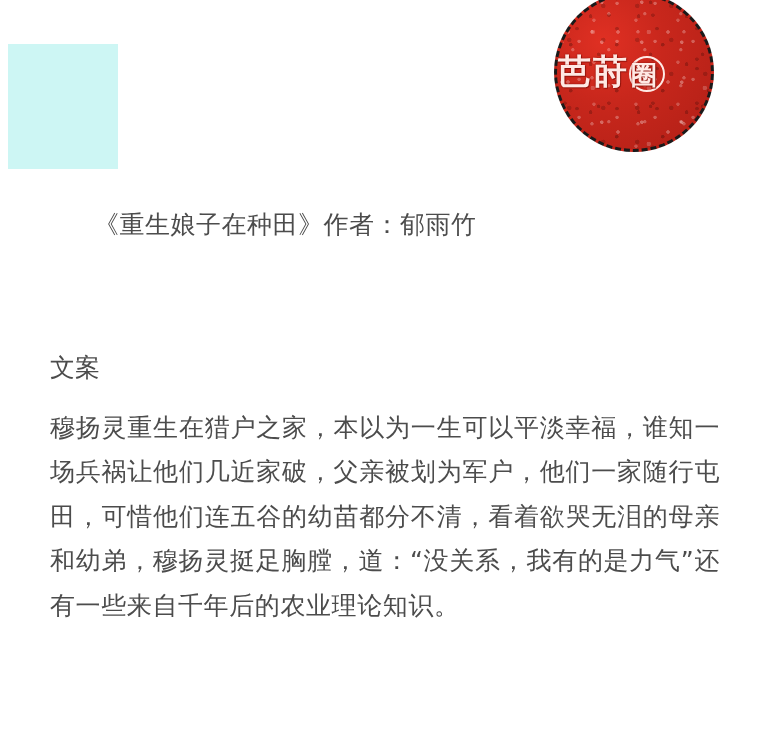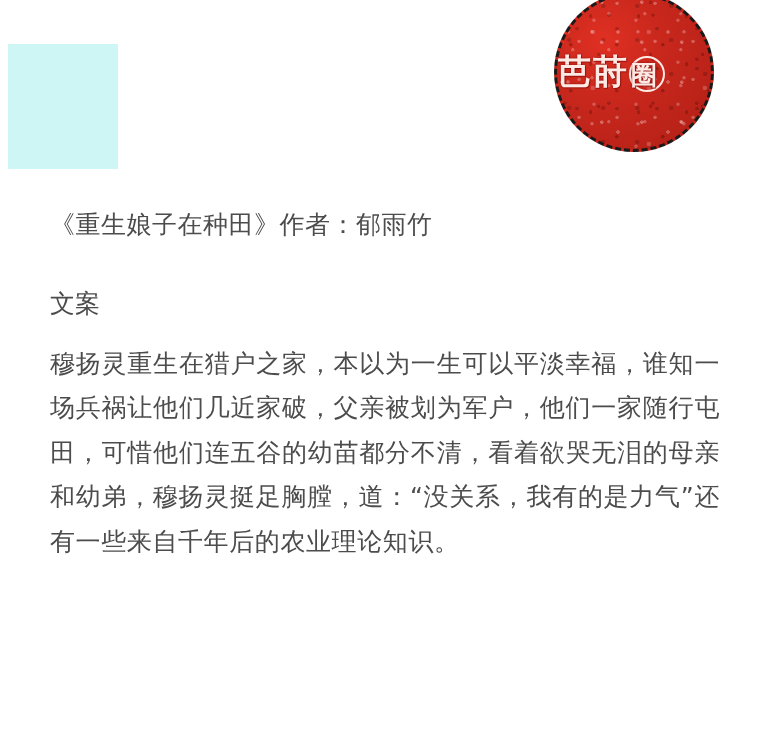--- a/index.html
+++ b/index.html
@@ -114,23 +114,24 @@
     top: 205px;
     right: 40px;
   }
   .title-line {
     font-family: "DejaVu Sans", sans-serif;
     font-size: 25px;
     color: #4c4c4c;
     line-height: 1.6;
     letter-spacing: 0.5px;
     white-space: nowrap;
+    margin-left: 44px;
   }
   .section-label {
-    margin-top: 40px;
+    margin-top: 104px;
     font-family: "DejaVu Sans", sans-serif;
     font-size: 25px;
     color: #4c4c4c;
     line-height: 1.55;
   }
   .body-text {
     margin-top: 18px;
     font-family: "DejaVu Sans", sans-serif;
     font-size: 25px;
     color: #4c4c4c;

